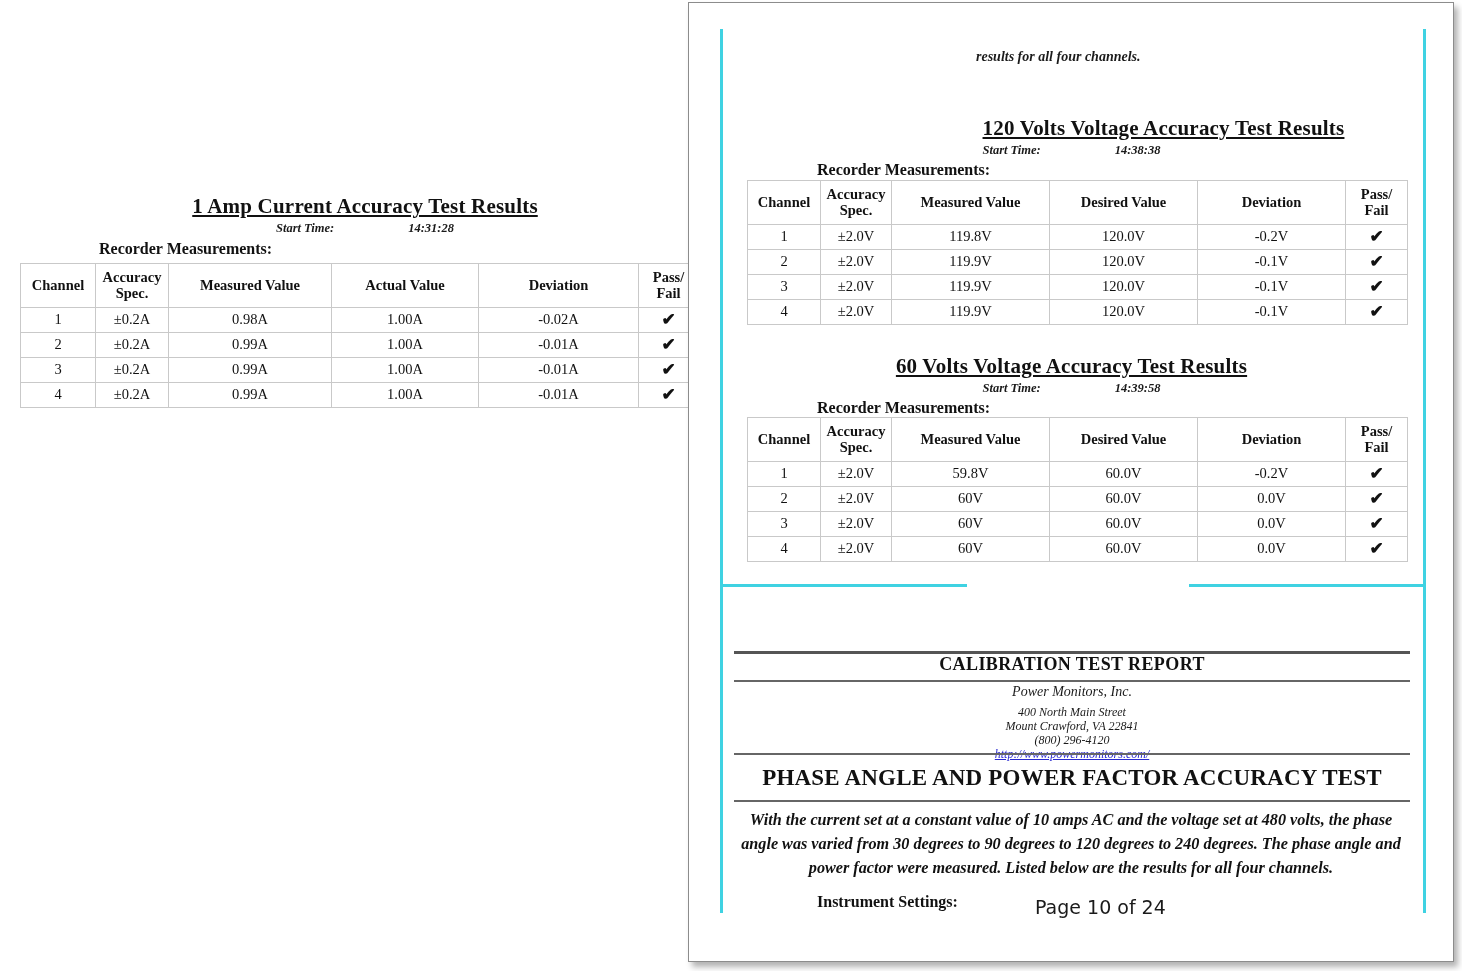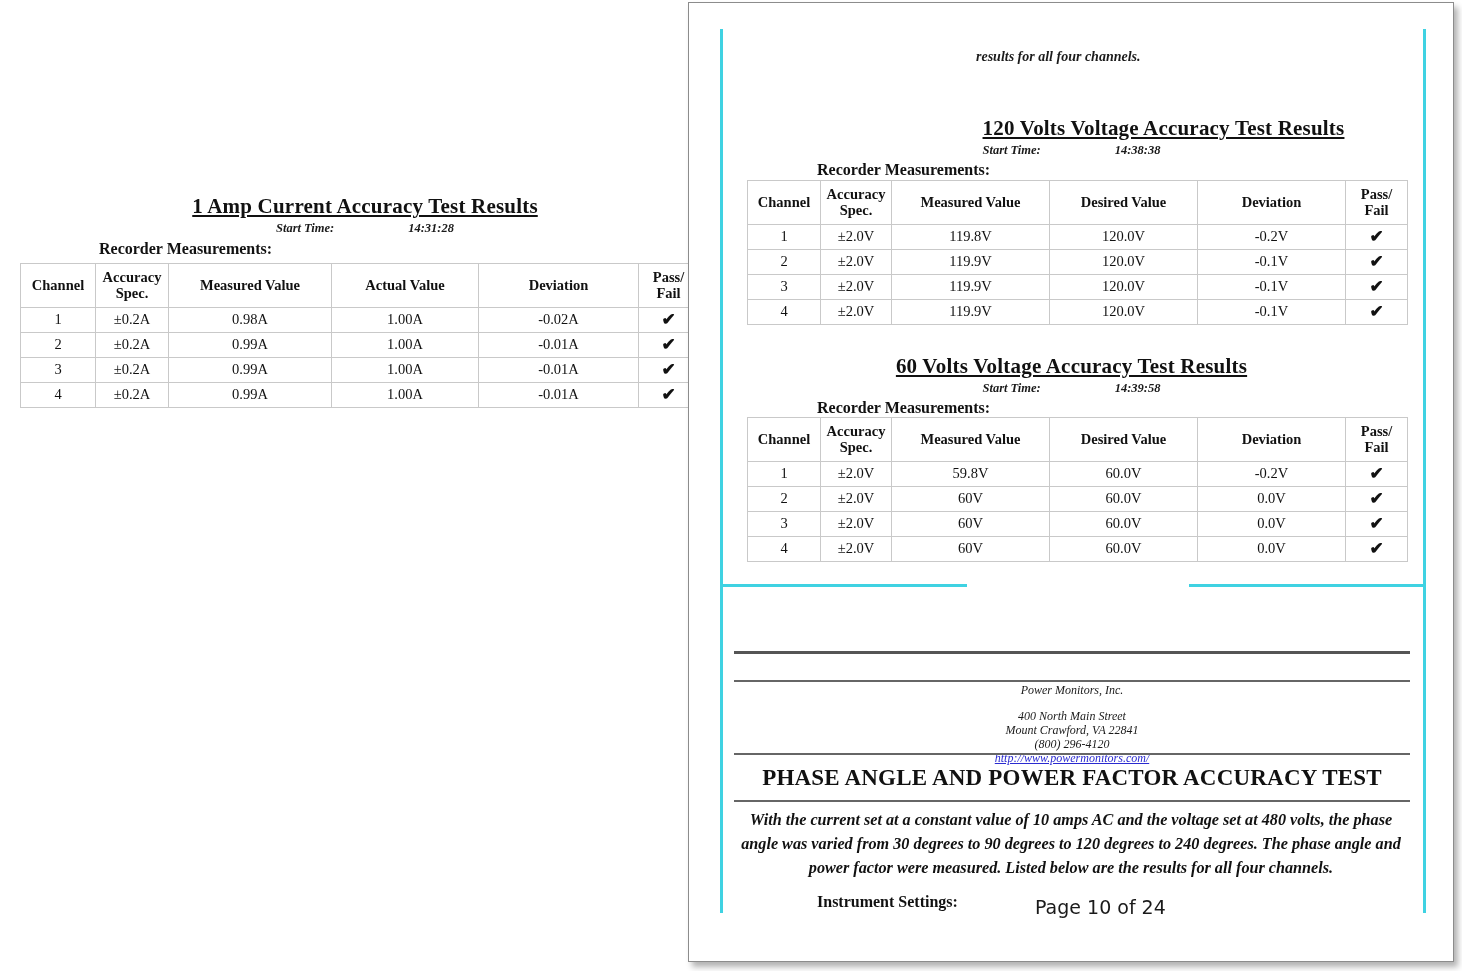--- a/index.html
+++ b/index.html
@@ -162,21 +162,21 @@
     white-space: nowrap;
   }
   .addr {
     font-family: "Liberation Serif", serif;
     font-style: italic;
     font-size: 12px;
     text-align: center;
     line-height: 1.16;
     color: #1a1a1a;
   }
-  .addr .company { font-size: 12px; display:block; margin-bottom: 12px; }
+  .addr .company { font-size: 14px; display:block; margin-bottom: 6px; }
   .addr a, .addr .url { color: #2a2ad0; text-decoration: underline; }
   .section-title {
     font-family: "Liberation Serif", serif;
     font-weight: bold;
     font-size: 23px;
     text-align: center;
     letter-spacing: .2px;
     color: #111;
     white-space: nowrap;
   }
@@ -403,20 +403,21 @@
         <td>±2.0V</td>
         <td>60V</td>
         <td>60.0V</td>
         <td>0.0V</td>
         <td class="check">✔</td>
       </tr>
     </tbody>
   </table>
 
   <div class="hr-thick" style="left:45px; top:648px; width:676px;"></div>
+  <div class="abs report-title" style="left:45px; top:651px; width:676px;">CALIBRATION TEST REPORT</div>
   <div class="hr-thin" style="left:45px; top:677px; width:676px;"></div>
 
   <div class="abs addr" style="left:45px; top:681px; width:676px;">
     <span class="company">Power Monitors, Inc.</span>
     <span>400 North Main Street</span><br>
     <span>Mount Crawford, VA 22841</span><br>
     <span>(800) 296-4120</span><br>
     <span class="url">http://www.powermonitors.com/</span>
   </div>
 

